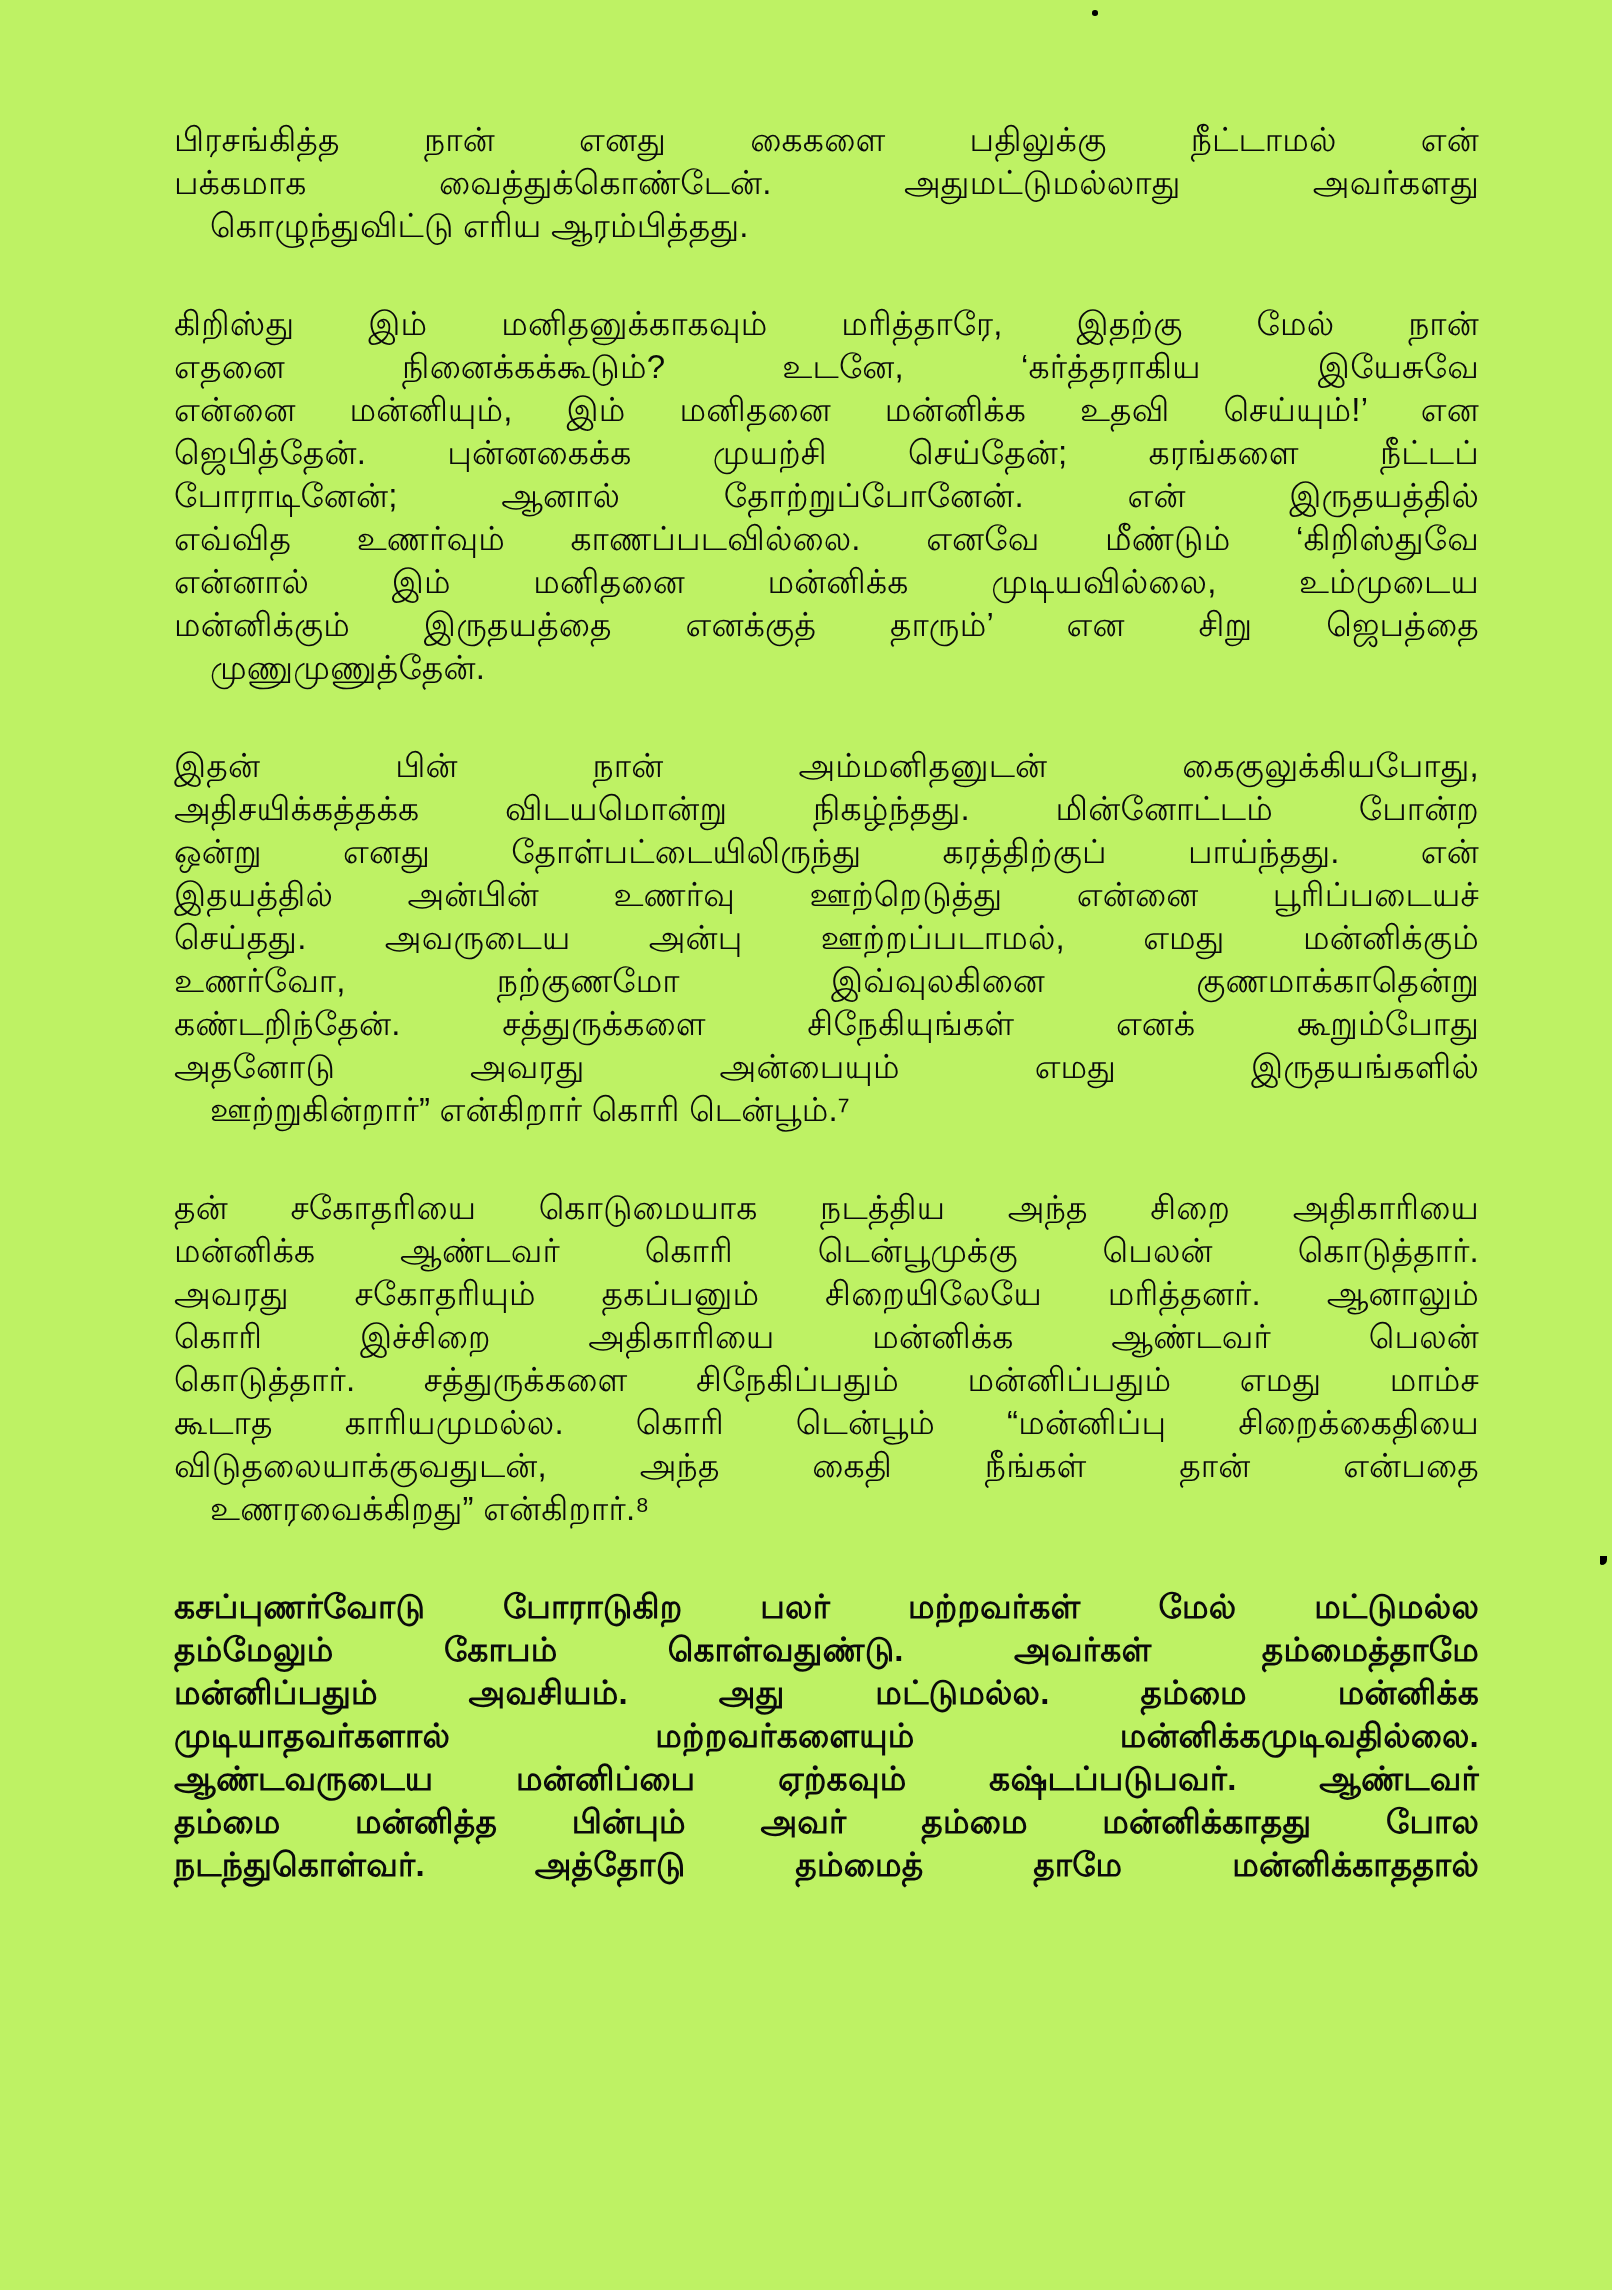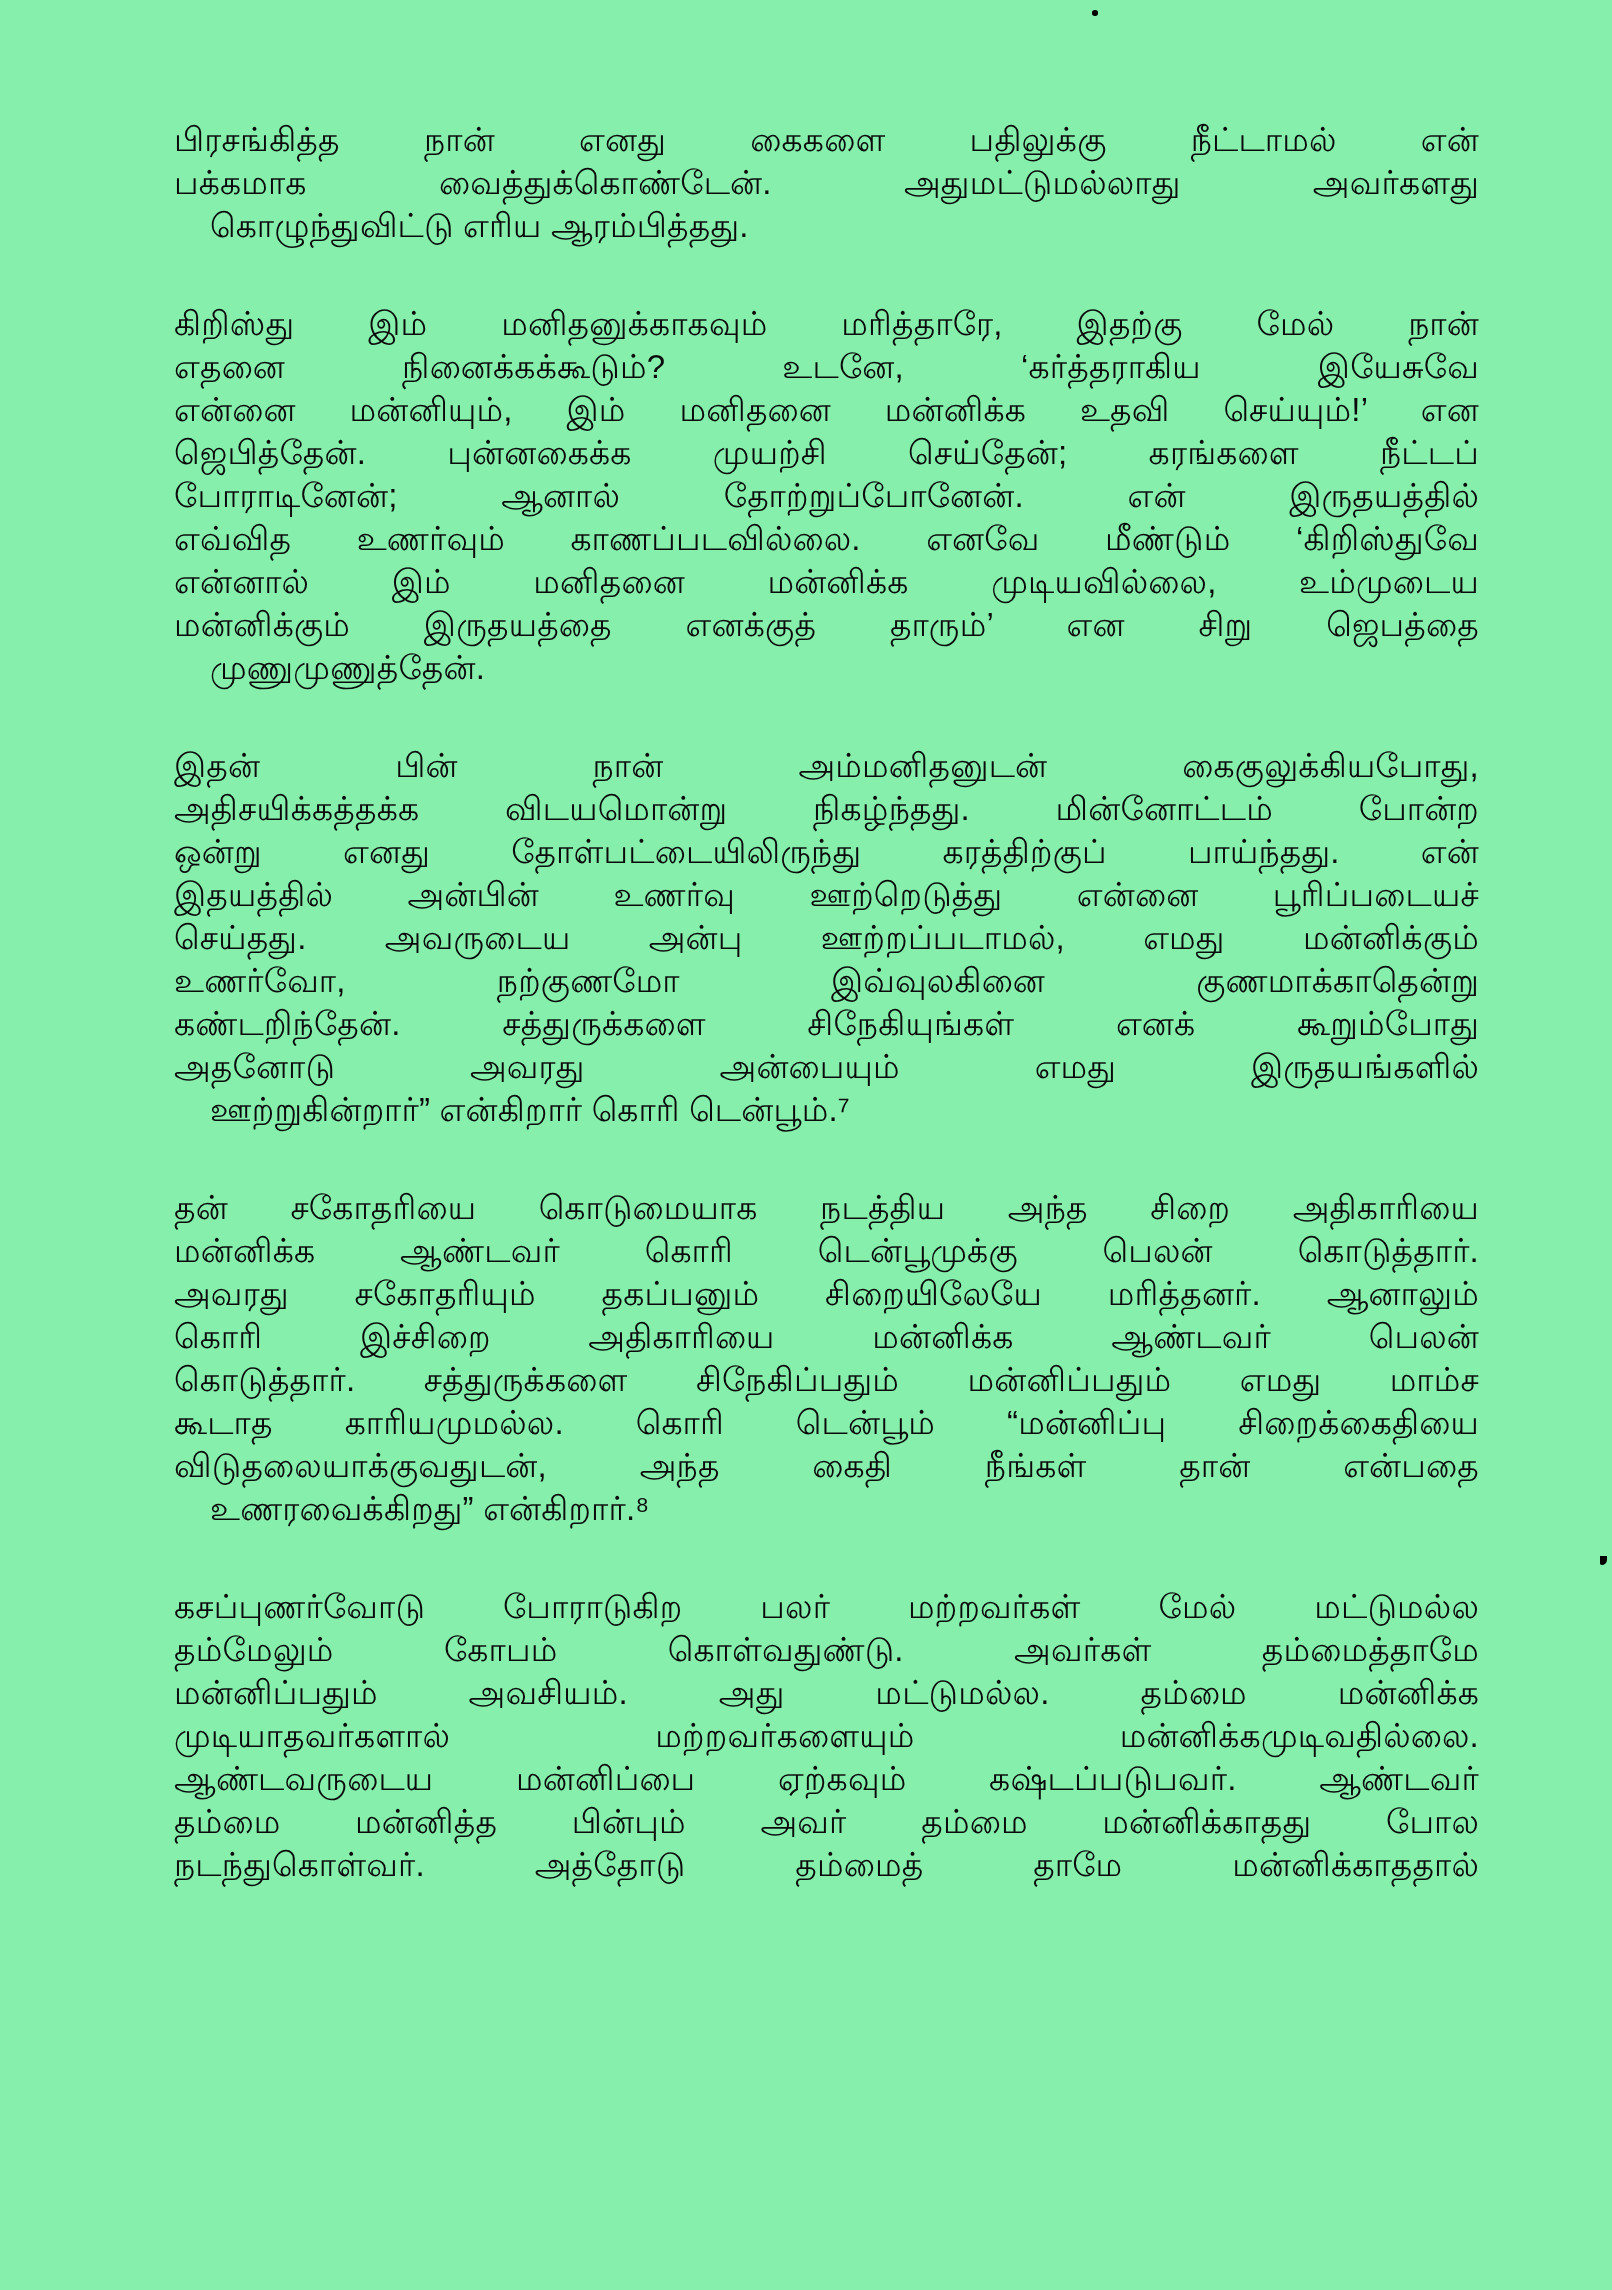--- a/index.html
+++ b/index.html
@@ -5,35 +5,35 @@
   html, body {
     margin: 0;
     padding: 0;
     background: #e8e8e8;
   }
   .page {
     position: relative;
     width: 1612px;
     height: 2291px;
     margin: 0 auto;
-    background: #86efac;
+    background: #bef264;
     color: #0a0a0a;
     font-family: "Liberation Sans", sans-serif;
     overflow: hidden;
   }
   .content {
     position: absolute;
     left: 174px;
     width: 1305px;
     top: 118px;
   }
   .para {
     margin: 0 0 55px 0;
   }
-  .para:last-child { margin-bottom: 0; }
+  .para:last-child { margin-bottom: 0; font-weight: bold; }
   .line {
     font-size: 33px;
     line-height: 43px;
     letter-spacing: 0.2px;
     white-space: nowrap;
     text-align: justify;
     text-align-last: justify;
     text-justify: inter-word;
     overflow: visible;
   }

